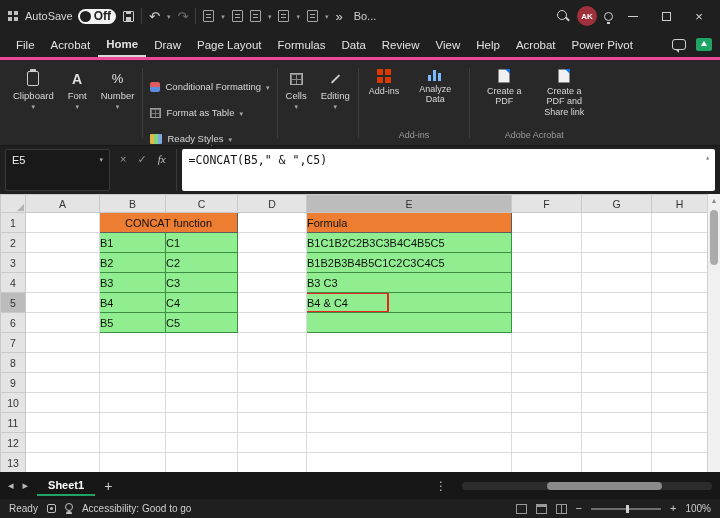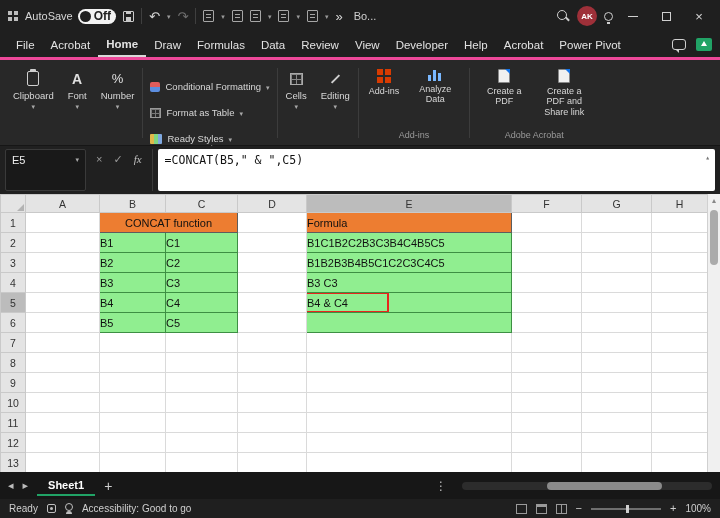--- a/index.html
+++ b/index.html
@@ -101,21 +101,21 @@
       linear-gradient(#7ab8ff,#7ab8ff) 0 100%/3px 6px no-repeat,
       linear-gradient(#7ab8ff,#7ab8ff) 5px 100%/3px 11px no-repeat,
       linear-gradient(#7ab8ff,#7ab8ff) 10px 100%/3px 8px no-repeat;}
   .icon-pdf{width:12px;height:14px;background:#f0f0f0;border:1px solid #888;border-radius:1px;position:relative;}
   .icon-pdf::after{content:'';position:absolute;right:-1px;top:-1px;border-left:5px solid transparent;
       border-top:5px solid #1473e6;}
 
   
   .formulabar{height:48px;flex:0 0 48px;background:#202020;display:flex;align-items:stretch;
               padding:3px 5px;gap:0;}
-  .namebox{width:81px;background:#191919;border:1px solid #3a3a3a;border-radius:2px;color:#eee;
+  .namebox{width:105px;background:#191919;border:1px solid #3a3a3a;border-radius:2px;color:#eee;
            font-size:11px;display:flex;align-items:flex-start;padding:4px 6px;gap:4px;}
   .namebox .nbtext{flex:1;}
   .fbicons{display:flex;gap:11px;padding:4px 10px 0 10px;color:#9a9a9a;font-size:11px;
            align-items:flex-start;border-right:1px solid #3a3a3a;margin-right:5px;}
   .fx{font-style:italic;font-family:"Liberation Serif","DejaVu Serif",serif;color:#c0c0c0;}
   .finput{flex:1;background:#fff;color:#111;font-family:"DejaVu Sans Mono",monospace;
           font-size:11.5px;padding:4px 7px;position:relative;border-radius:2px;}
   .fcollapse{position:absolute;right:5px;top:4px;color:#777;font-size:8px;}
 
   
@@ -215,25 +215,25 @@
         <span class="tb-glyph">×</span>
       </span>
   </div>
 
   <div class="menubar">
     <div id="menu-tabs">
         <span class="mtab">File</span>
         <span class="mtab">Acrobat</span>
         <span class="mtab active">Home</span>
         <span class="mtab">Draw</span>
+        <span class="mtab">Page Layout</span>
         <span class="mtab">Formulas</span>
         <span class="mtab">Data</span>
         <span class="mtab">Review</span>
         <span class="mtab">View</span>
-        <span class="mtab">Developer</span>
         <span class="mtab">Help</span>
         <span class="mtab">Acrobat</span>
         <span class="mtab">Power Pivot</span>
       </div>
     <div class="menu-right">
       <span class="icon-comment"></span>
       <span class="icon-share"></span>
     </div>
   </div>
 

